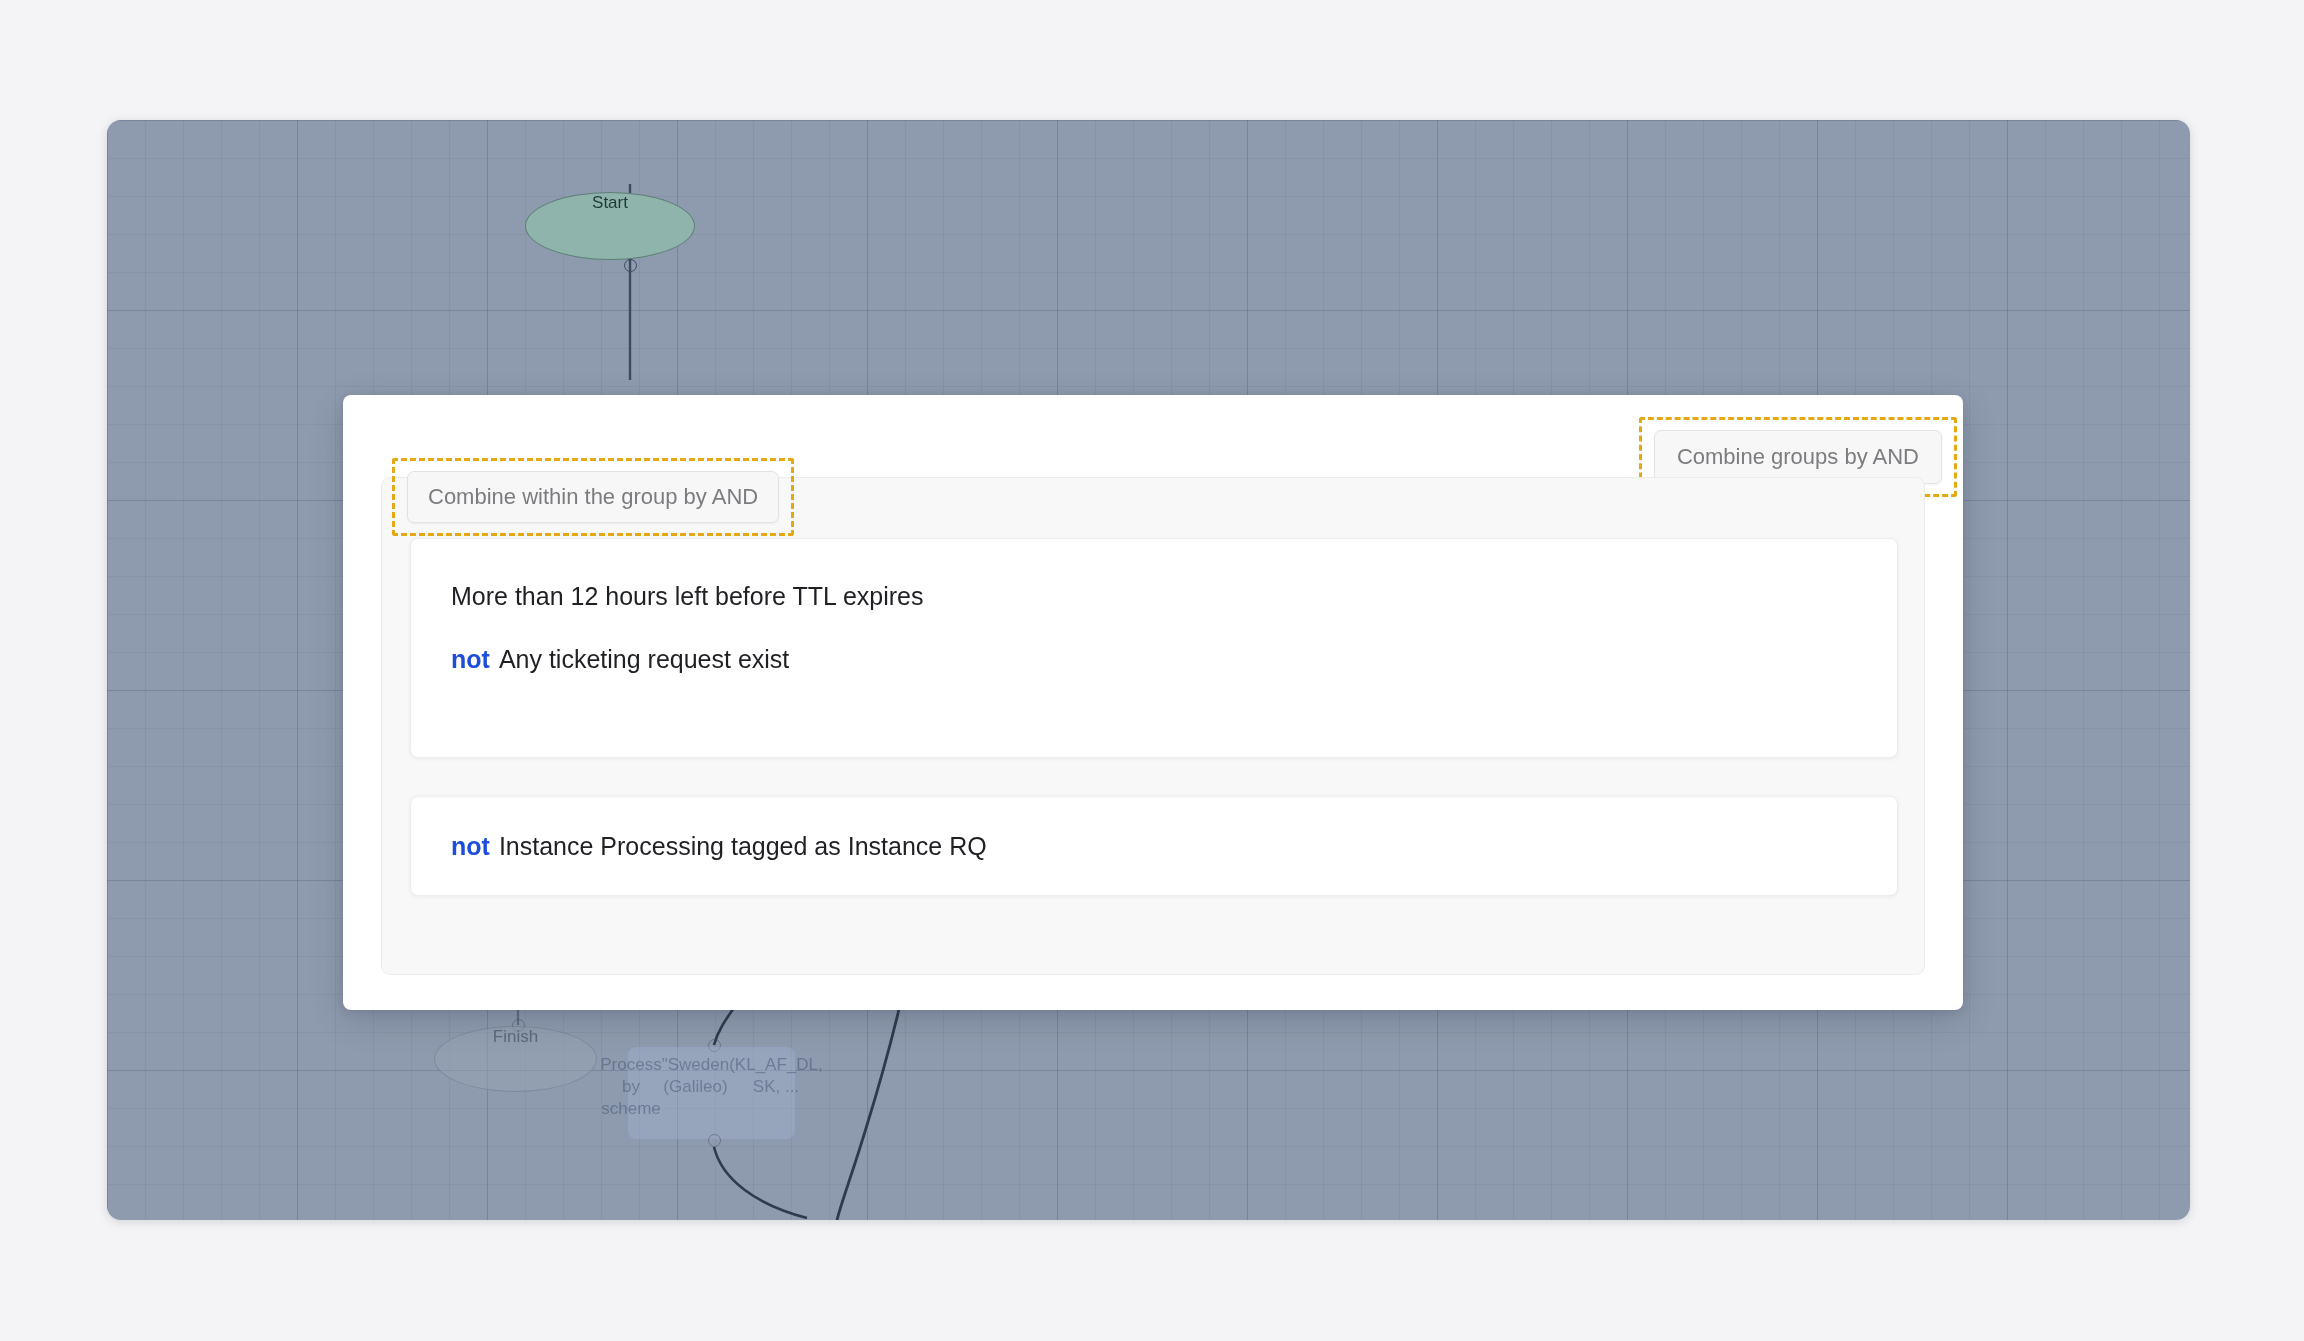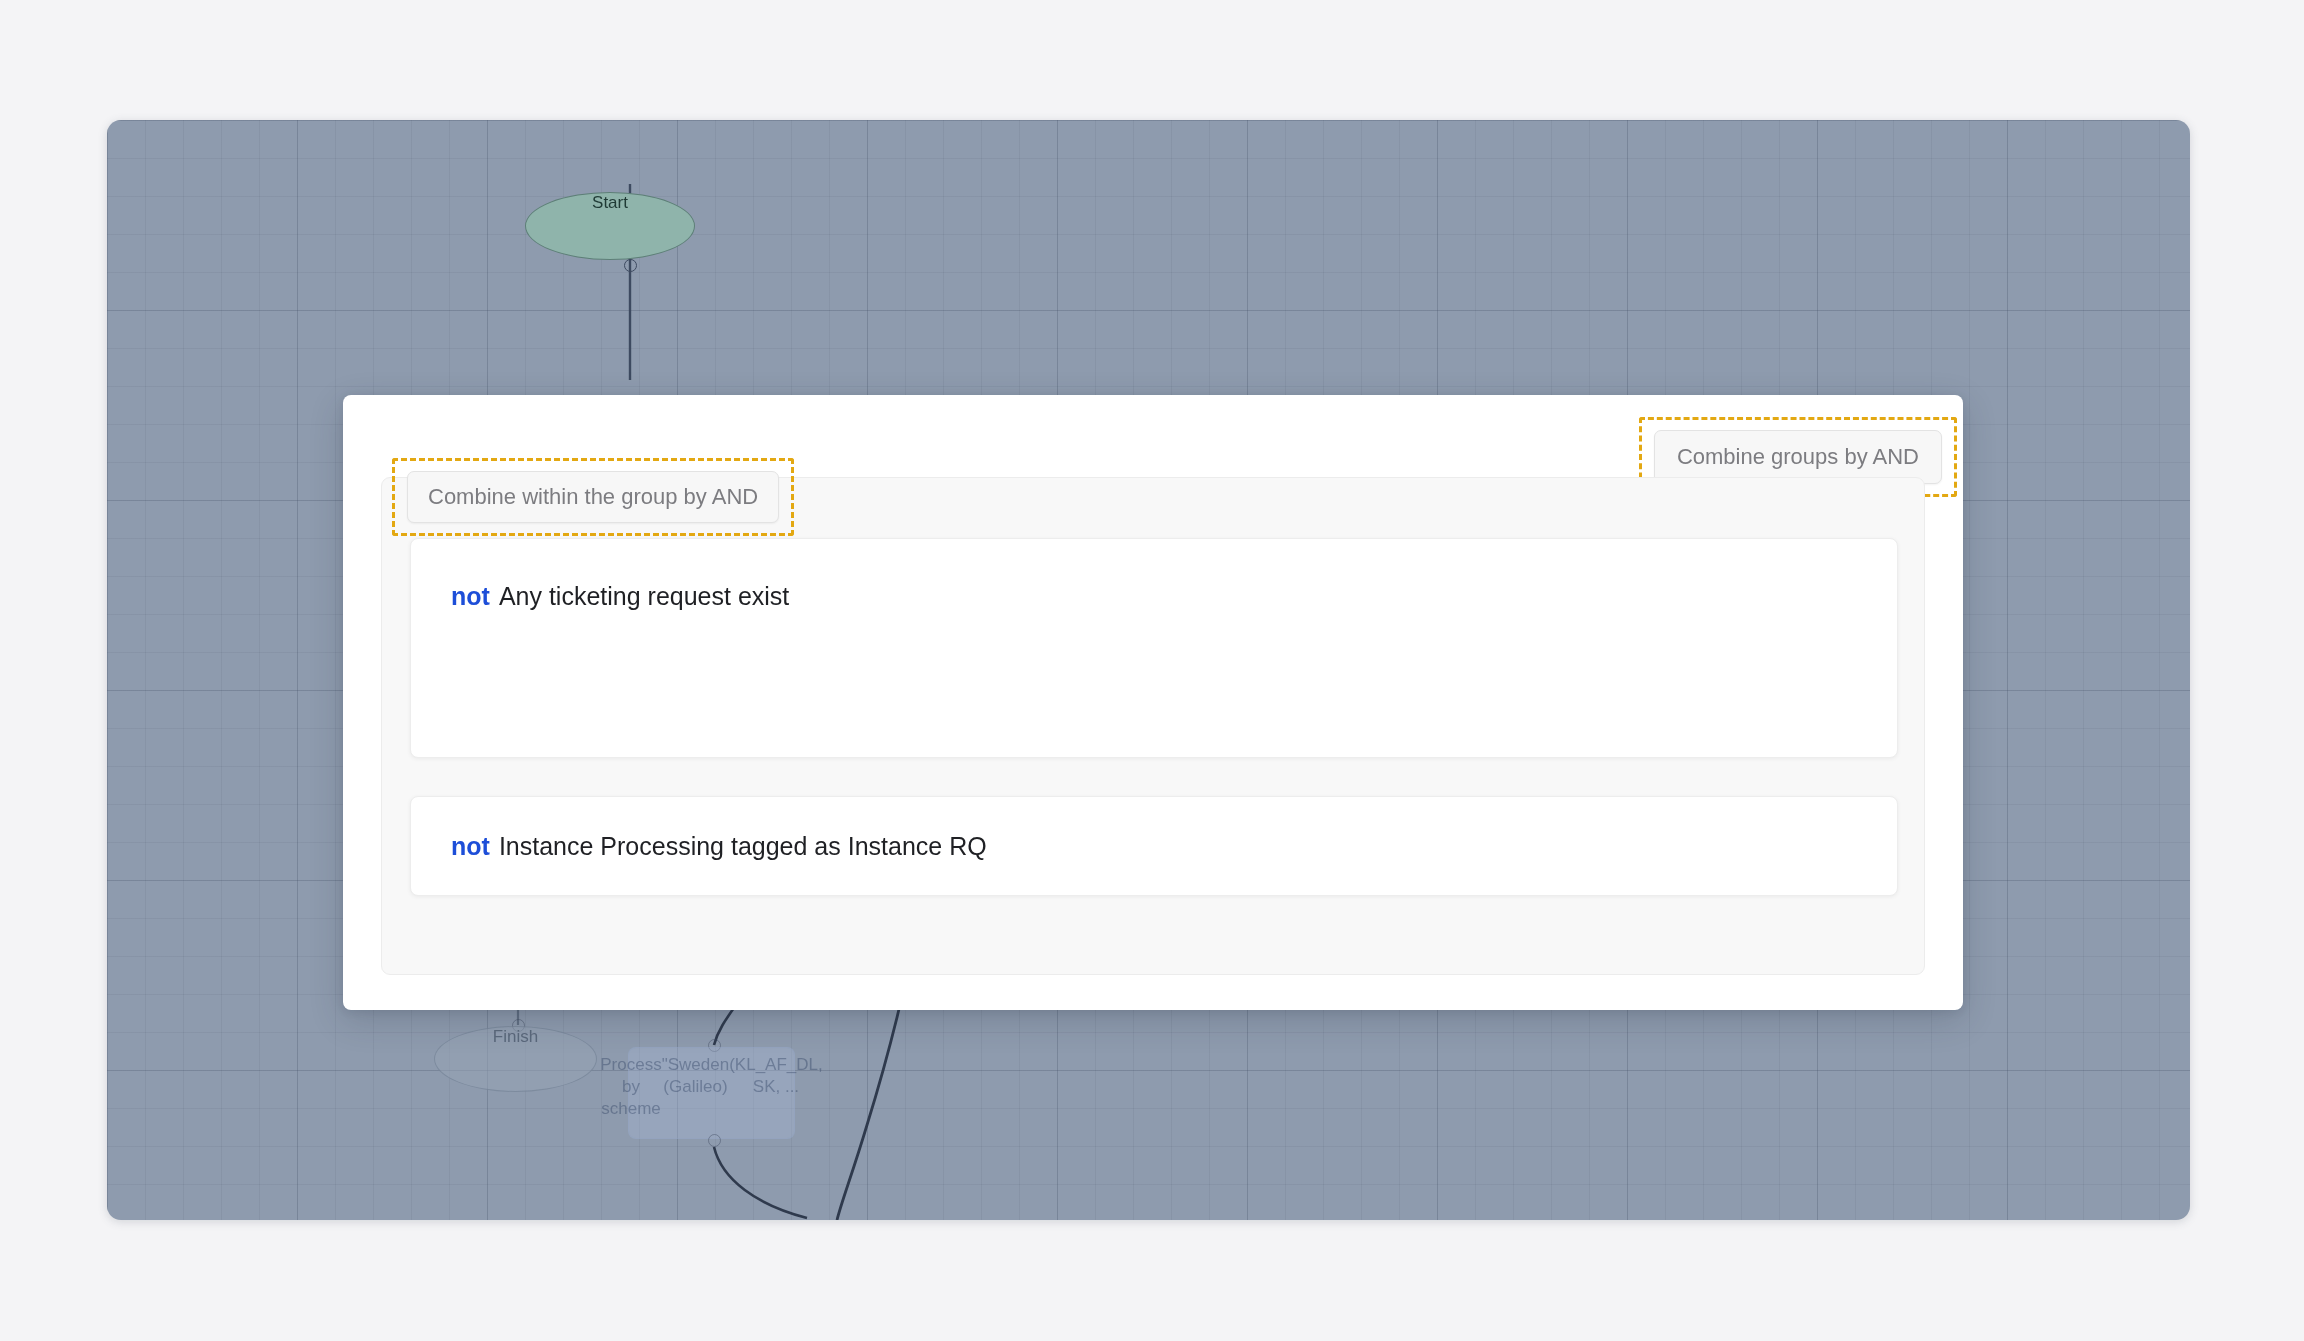--- a/index.html
+++ b/index.html
@@ -261,20 +261,23 @@
   </div>
 
   <div id="groups-container">
 
     <div id="combine-within-wrap" class="dashed-highlight">
       <button class="combine-btn">Combine within the group by AND</button>
     </div>
 
     <div id="group-card-1" class="group-card">
       <div class="condition-row">
+        <span>More than 12 hours left before TTL expires</span>
+      </div>
+      <div class="condition-row">
         <span class="not-prefix">not</span>
         <span>Any ticketing request exist</span>
       </div>
     </div>
 
     <div id="group-card-2" class="group-card">
       <div class="condition-row">
         <span class="not-prefix">not</span>
         <span>Instance Processing tagged as Instance RQ</span>
       </div>

